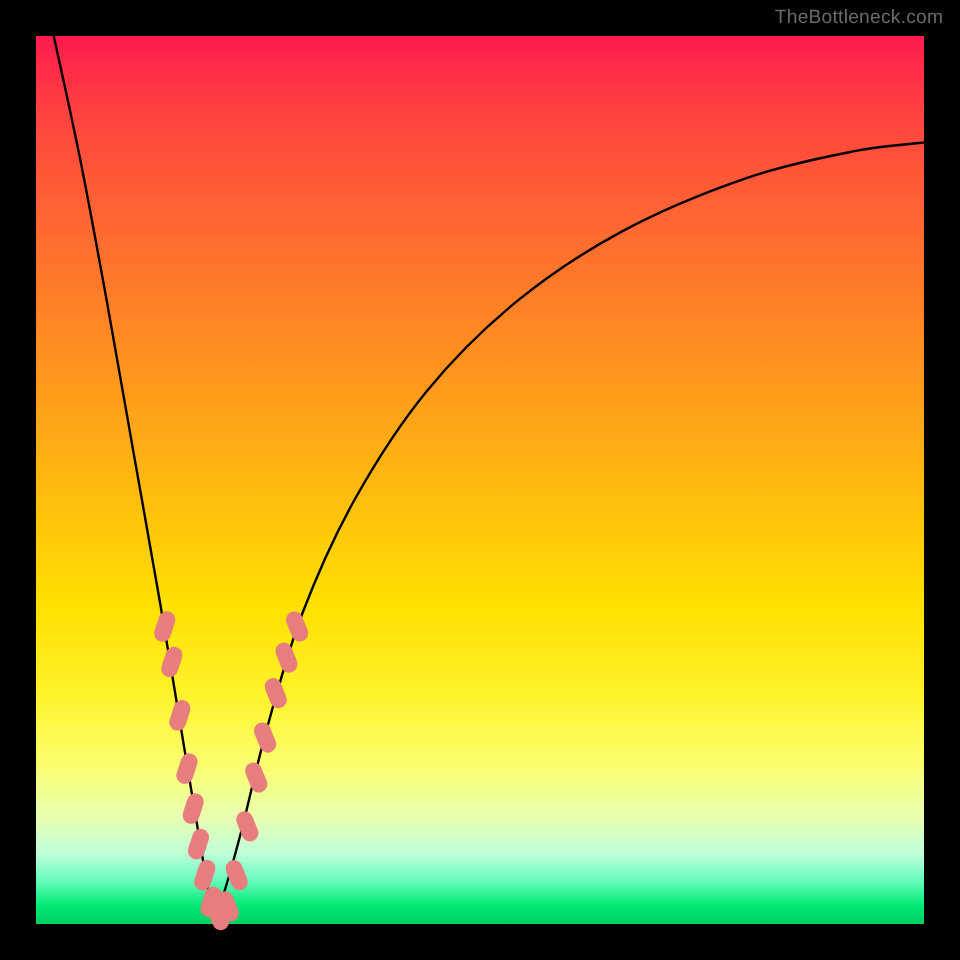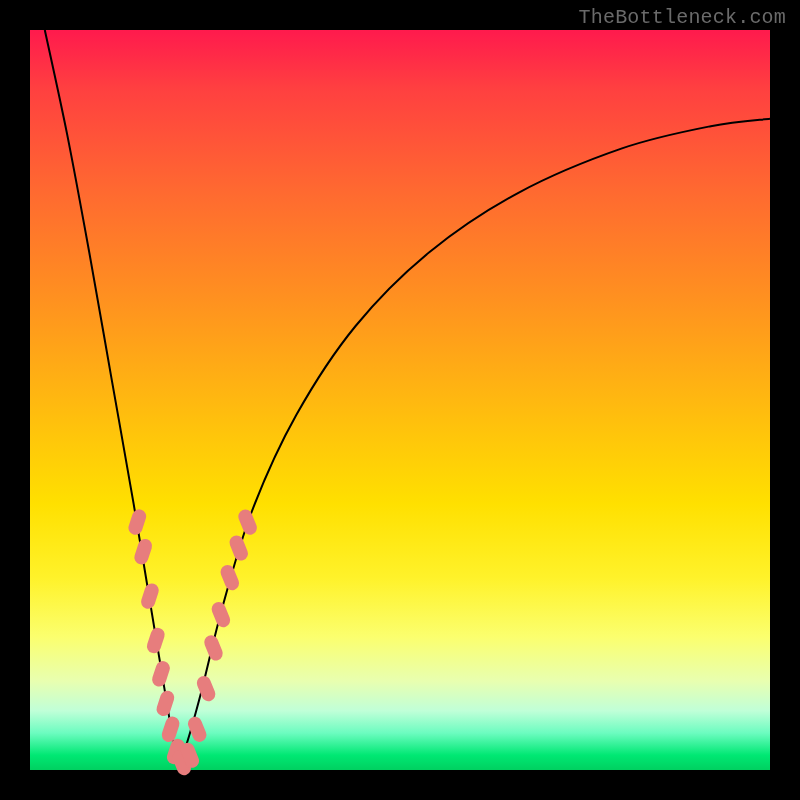--- a/index.html
+++ b/index.html
@@ -31,23 +31,23 @@
       #6cfcc0 95%,
       #00e873 98%,
       #00d060 100%
     );
   }
   .watermark {
     position: absolute;
     top: 6px;
     right: 14px;
     color: #6a6a6a;
-    font-size: 20px;
+    font-size: 16px;
     letter-spacing: 0.2px;
-    font-family: Liberation Mono, monospace;
+    font-family: Liberation Sans, sans-serif;
     user-select: none;
   }
   svg.plot {
     position: absolute;
     left: 0;
     top: 0;
     width: 740px;
     height: 740px;
     overflow: visible;
   }

